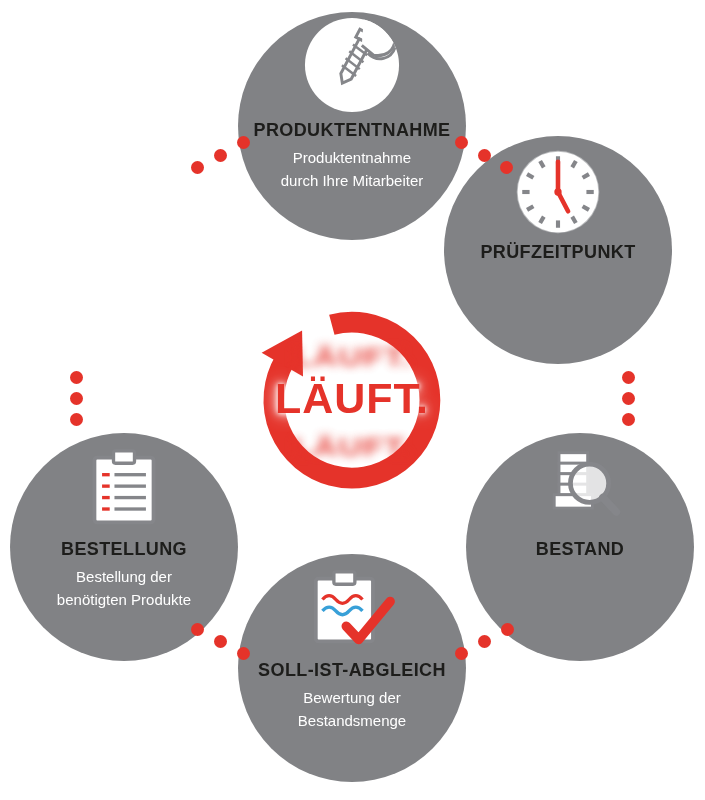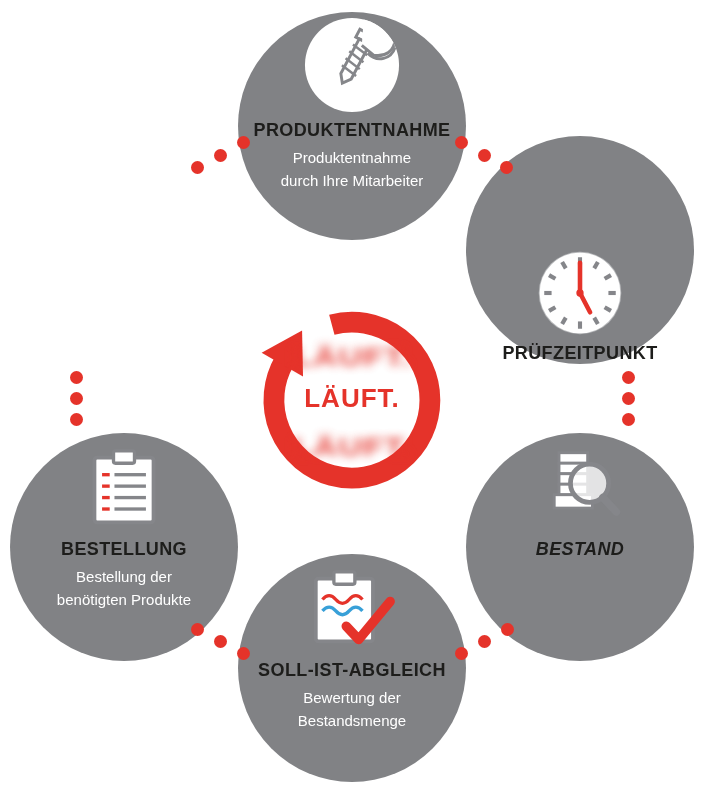--- a/index.html
+++ b/index.html
@@ -19,35 +19,35 @@
     position:absolute;width:228px;height:228px;border-radius:50%;
     background:var(--circle_gray);display:flex;flex-direction:column;
     align-items:center;text-align:center;padding-top:12px;z-index:1;
   }
   .icon-slot{height:88px;display:flex;align-items:center;justify-content:center;flex:0 0 auto;}
   .title{margin:6px 0 0;font-size:18px;font-weight:bold;color:var(--title_dark);letter-spacing:.4px;}
   .desc{margin:6px 0 0;font-size:15px;line-height:1.5;color:var(--text_white);white-space:pre-line;width:208px;}
 
   .pos-top{left:238px;top:12px;padding-top:4px;}
   .pos-top .icon-slot{height:98px;}
-  .pos-tr{left:466px;top:136px;justify-content:flex-end;}
-  .pos-br{left:466px;top:433px;font-style:italic;}
+  .pos-tr{left:444px;top:136px;}
+  .pos-br{left:466px;top:433px;}
   .pos-bottom{left:238px;top:554px;}
   .pos-bl{left:10px;top:433px;}
   .pos-tl{left:10px;top:136px;}
 
   
   .dot{position:absolute;width:13px;height:13px;border-radius:50%;background:var(--red);z-index:2;}
 
   
   .center{position:absolute;left:248px;top:296px;width:208px;height:208px;z-index:3;}
   .ring{width:100%;height:100%;display:block;}
   .word{position:absolute;left:0;right:0;text-align:center;font-weight:bold;color:var(--red);letter-spacing:1px;}
   .word.main{
-    top:50%;transform:translateY(-54%);font-size:26px;z-index:2;
+    top:50%;transform:translateY(-54%);font-size:43px;z-index:2;
     text-shadow:0 0 5px #fff,0 0 10px #fff,0 0 18px #fff;
   }
   .word.ghost{font-size:33px;filter:blur(5px);opacity:.85;}
   .word.gt{top:42px;transform:scaleY(.8);}
   .word.gb{top:132px;transform:scaleY(.8);}
 
   
   .sg{stroke:var(--icon_gray);fill:none;}
   .sgf{stroke:var(--icon_gray);fill:#fff;}
   .sr{stroke:var(--red);fill:none;}

